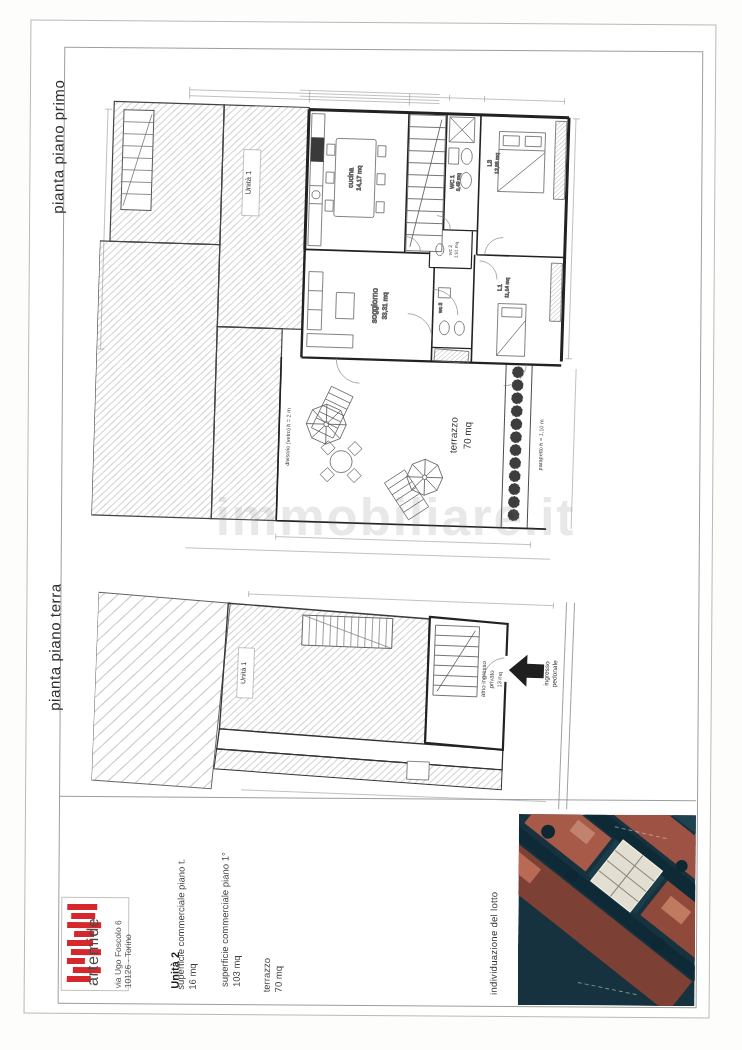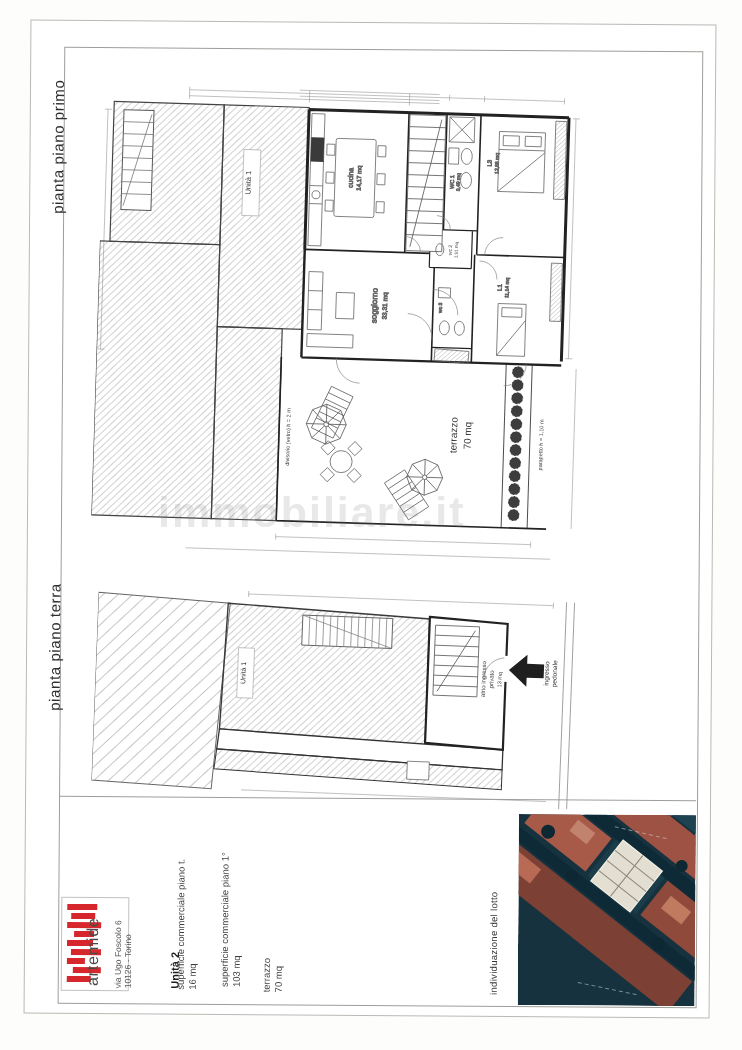--- a/index.html
+++ b/index.html
@@ -32,22 +32,22 @@
   .lot-label{font-size:9.5px;color:#333;letter-spacing:.3px;}
   .logo-word{font-size:16px;letter-spacing:.8px;color:#4a4a4a;}
   .logo-box{
     position:absolute;left:36px;top:876px;width:66px;height:92px;
     border:1px solid #c2c2be;background:#fff;
   }
   .plan-svg{position:absolute;}
   .photo{position:absolute;left:493px;top:790px;width:177px;height:191px;overflow:hidden;}
   .watermark{
     position:absolute;left:158px;top:488px;width:475px;height:80px;
-    font-size:43px;font-weight:bold;color:rgba(110,110,110,0.16);
-    letter-spacing:2px;z-index:30;pointer-events:none;
+    font-size:51px;font-weight:bold;color:rgba(110,110,110,0.16);
+    letter-spacing:2px;z-index:30;pointer-events:none;text-align:center;
   }
   svg text{font-family:"Liberation Sans",sans-serif;fill:#3a3a3a;}
 </style>
 </head>
 <body>
 
 <div class="watermark">immobiliare.it</div>
 
 <div class="sheet">
   <div class="frame"></div>

